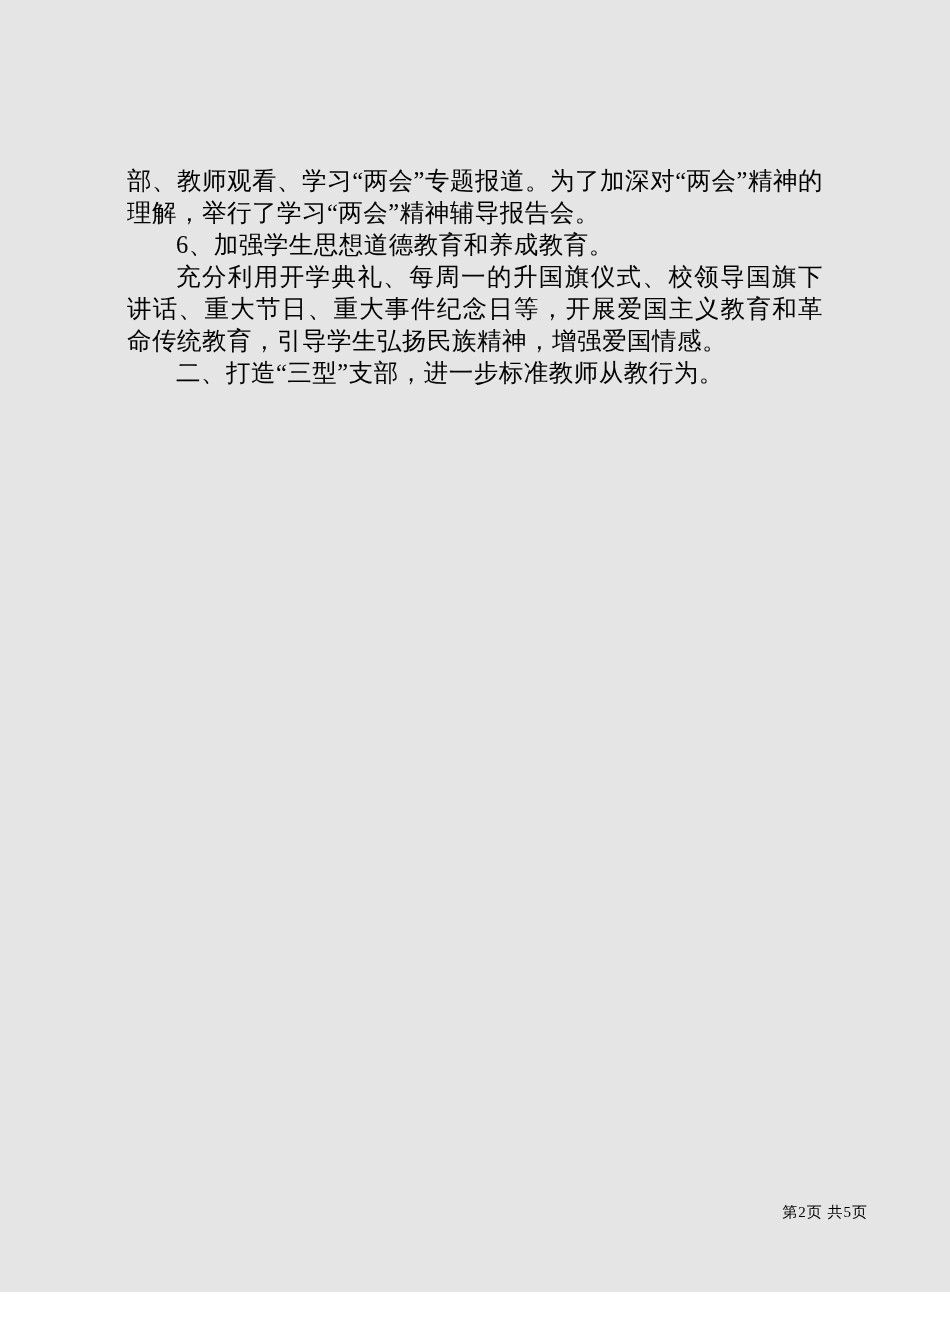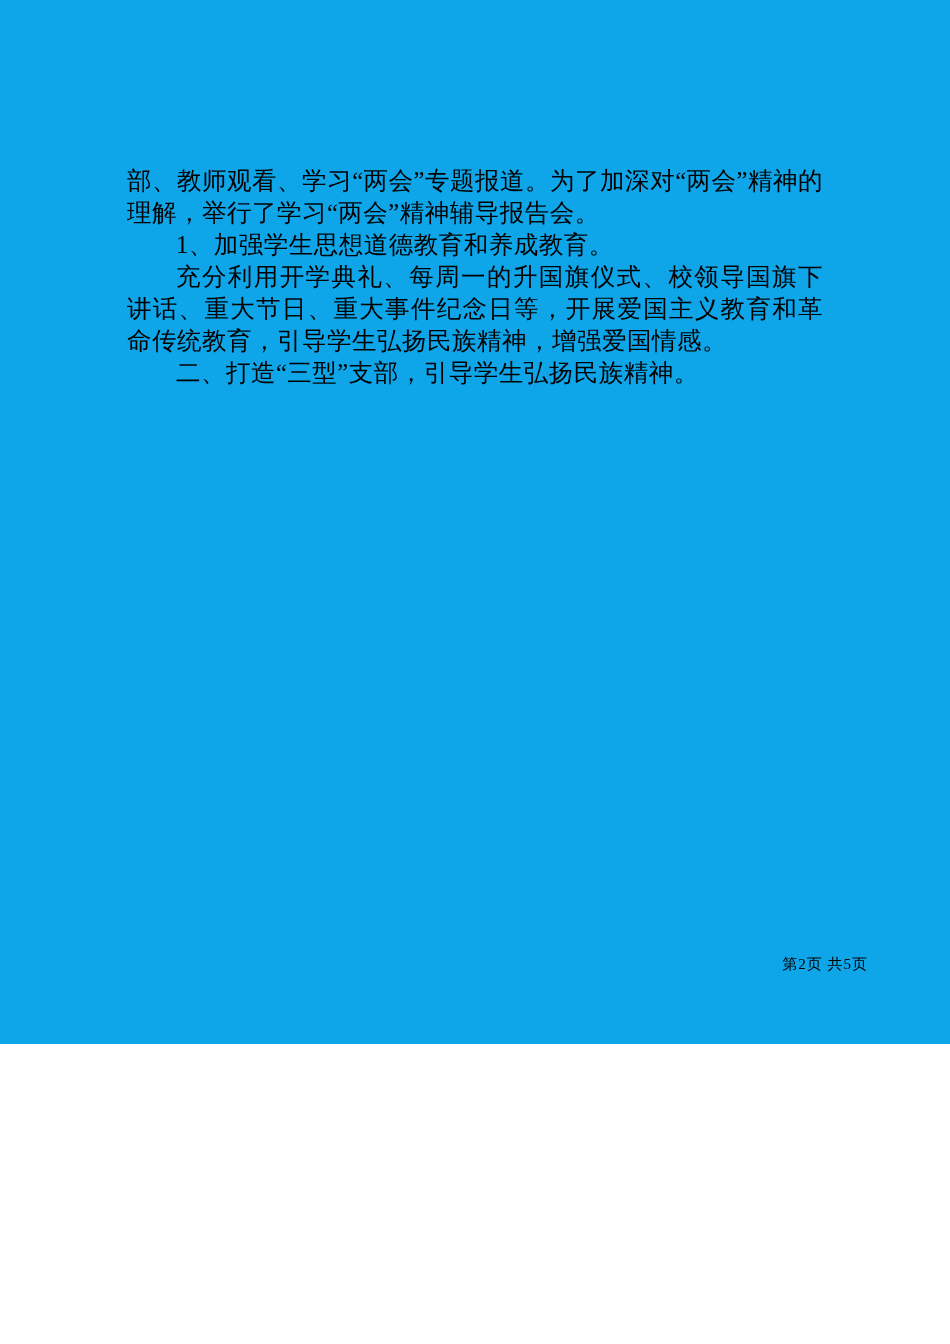--- a/index.html
+++ b/index.html
@@ -3,22 +3,22 @@
 <meta charset="utf-8">
 <style>
   html, body {
     margin: 0;
     padding: 0;
     background: #ffffff;
   }
   .page {
     position: relative;
     width: 950px;
-    height: 1044px;
-    background: #0ea5e9;
+    height: 1292px;
+    background: #e5e5e5;
     overflow: hidden;
     font-family: "Liberation Serif", "DejaVu Serif", serif;
     color: #000000;
   }
   .content {
     position: absolute;
     top: 165px;
     left: 127px;
     right: 127px;
   }
@@ -44,18 +44,18 @@
     color: #000000;
     letter-spacing: 1px;
   }
 </style>
 </head>
 <body>
 
 <div class="page">
   <div class="content">
     <p class="para no-indent">部、教师观看、学习“两会”专题报道。为了加深对“两会”精神的理解，举行了学习“两会”精神辅导报告会。</p>
-    <p class="para">1、加强学生思想道德教育和养成教育。</p>
+    <p class="para">6、加强学生思想道德教育和养成教育。</p>
     <p class="para">充分利用开学典礼、每周一的升国旗仪式、校领导国旗下讲话、重大节日、重大事件纪念日等，开展爱国主义教育和革命传统教育，引导学生弘扬民族精神，增强爱国情感。</p>
-    <p class="para">二、打造“三型”支部，引导学生弘扬民族精神。</p>
+    <p class="para">二、打造“三型”支部，进一步标准教师从教行为。</p>
   </div>
   <div class="footer">第2页 共5页</div>
 </div>
 
 </body></html>

